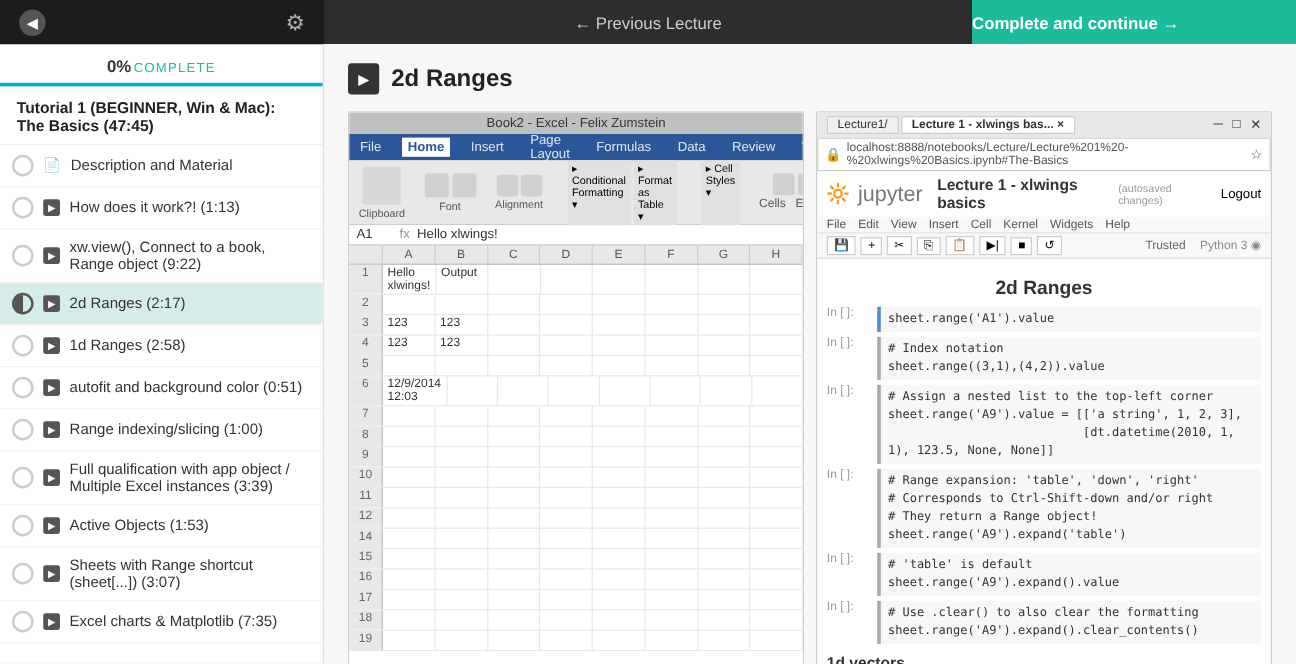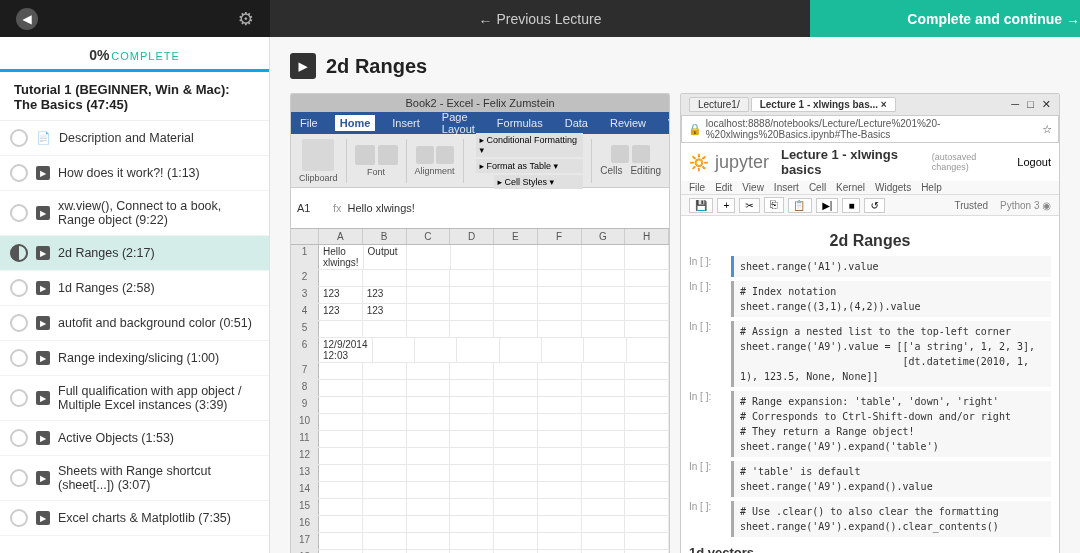--- a/index.html
+++ b/index.html
@@ -28,21 +28,21 @@
       justify-content: center;
       color: #ccc;
       font-size: 14px;
       cursor: pointer;
     }
     .top-nav-right {
       background: #1abc9c;
       width: 270px;
       display: flex;
       align-items: center;
-      justify-content: flex-end;
+      justify-content: flex-start;
       color: #fff;
       font-size: 14px;
       font-weight: 600;
       cursor: pointer;
       flex-shrink: 0;
     }
     .back-icon {
       width: 22px; height: 22px;
       background: #555;
       border-radius: 50%;
@@ -215,21 +215,21 @@
       color: #555;
     }
     .toolbar-group .icon-placeholder {
       width: 28px; height: 28px;
       background: #d0d0d0;
       border-radius: 2px;
     }
     .formula-bar {
       background: #fff;
       border-bottom: 1px solid #bbb;
-      padding: 14px 6px;
+      padding: 2px 6px;
       font-size: 11px;
       color: #333;
       display: flex;
       align-items: center;
       gap: 6px;
     }
     .cell-ref { font-size: 11px; color: #333; min-width: 30px; }
     .excel-grid {
       overflow: hidden;
     }
@@ -502,21 +502,21 @@
           </div>
           <div style="width:1px;height:44px;background:#ccc;"></div>
           <div class="toolbar-group">
             <div style="display:flex;gap:2px;">
               <div class="icon-placeholder" style="width:18px;height:18px;"></div>
               <div class="icon-placeholder" style="width:18px;height:18px;"></div>
             </div>
             <span style="font-size:9px">Alignment</span>
           </div>
           <div style="width:1px;height:44px;background:#ccc;"></div>
-          <div style="flex:1;display:flex;flex-direction:column;gap:2px;padding-left:4px;">
+          <div style="flex:1;display:flex;flex-direction:row;gap:2px;padding-left:4px;">
             <div style="background:#e0e0e0;padding:2px 4px;font-size:9px;cursor:pointer;">▸ Conditional Formatting ▾</div>
             <div style="background:#e0e0e0;padding:2px 4px;font-size:9px;cursor:pointer;">▸ Format as Table ▾</div>
             <div style="background:#e0e0e0;padding:2px 4px;font-size:9px;cursor:pointer;margin-left:18px;">▸ Cell Styles ▾</div>
           </div>
           <div style="width:1px;height:44px;background:#ccc;"></div>
           <div class="toolbar-group">
             <div style="display:flex;gap:3px;">
               <div class="icon-placeholder" style="width:18px;height:18px;"></div>
               <div class="icon-placeholder" style="width:18px;height:18px;"></div>
             </div>
@@ -660,31 +660,20 @@
                 <div class="grid-cell"></div>
                 <div class="grid-cell"></div>
                 <div class="grid-cell"></div>
                 <div class="grid-cell"></div>
                 <div class="grid-cell"></div>
                 <div class="grid-cell"></div>
                 <div class="grid-cell"></div>
               </div>
               <div class="grid-row">
                 <div class="grid-cell row-num">12</div>
-                <div class="grid-cell"></div>
-                <div class="grid-cell"></div>
-                <div class="grid-cell"></div>
-                <div class="grid-cell"></div>
-                <div class="grid-cell"></div>
-                <div class="grid-cell"></div>
-                <div class="grid-cell"></div>
-                <div class="grid-cell"></div>
-              </div>
-              <div class="grid-row">
-                <div class="grid-cell row-num">13</div>
                 <div class="grid-cell"></div>
                 <div class="grid-cell"></div>
                 <div class="grid-cell"></div>
                 <div class="grid-cell"></div>
                 <div class="grid-cell"></div>
                 <div class="grid-cell"></div>
                 <div class="grid-cell"></div>
                 <div class="grid-cell"></div>
               </div>
               <div class="grid-row">

